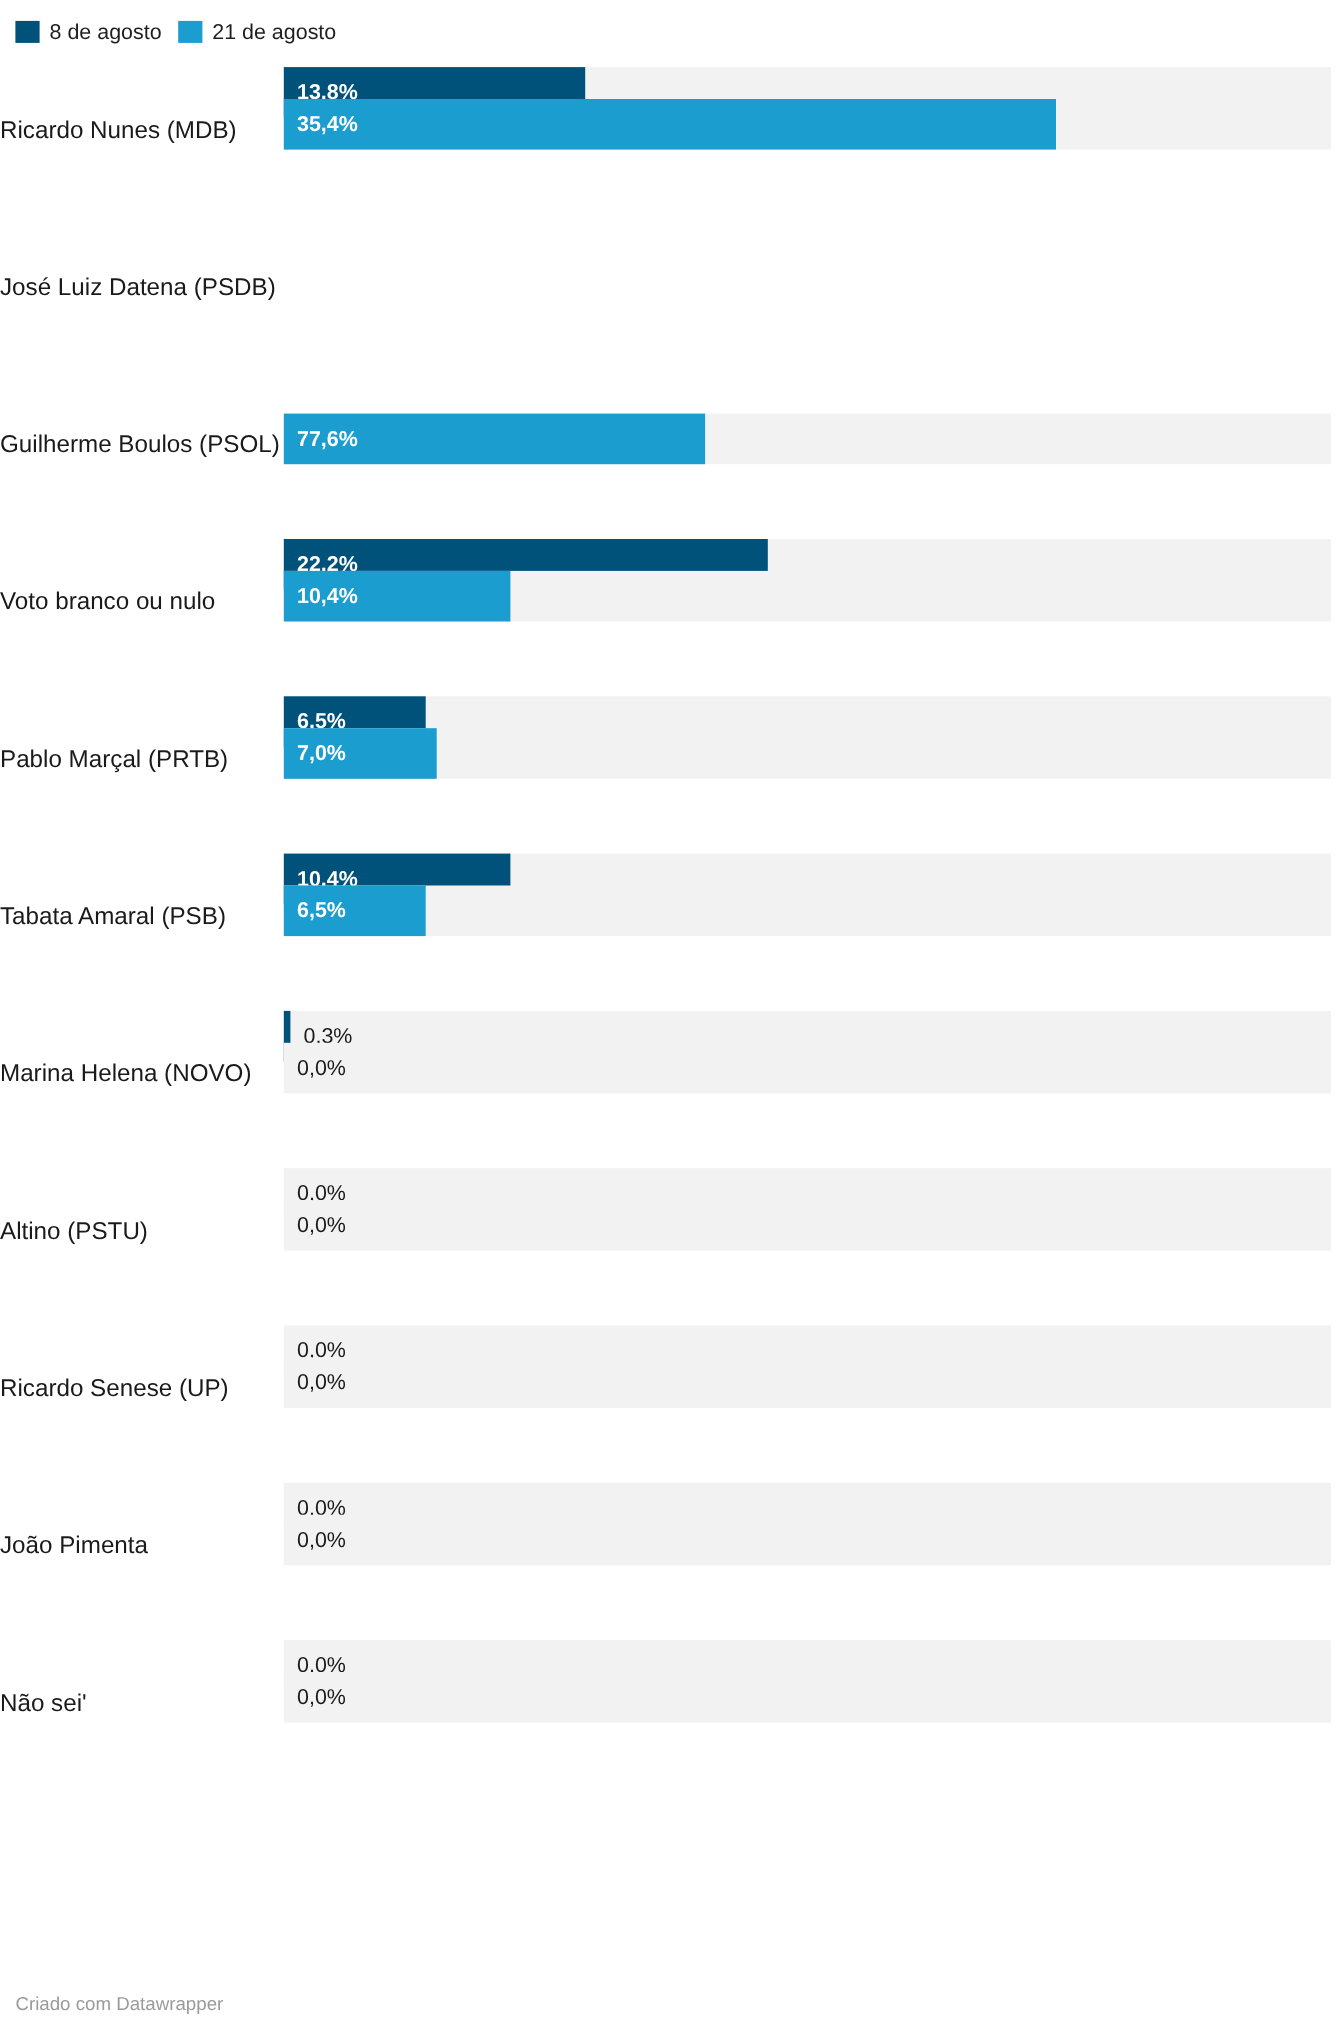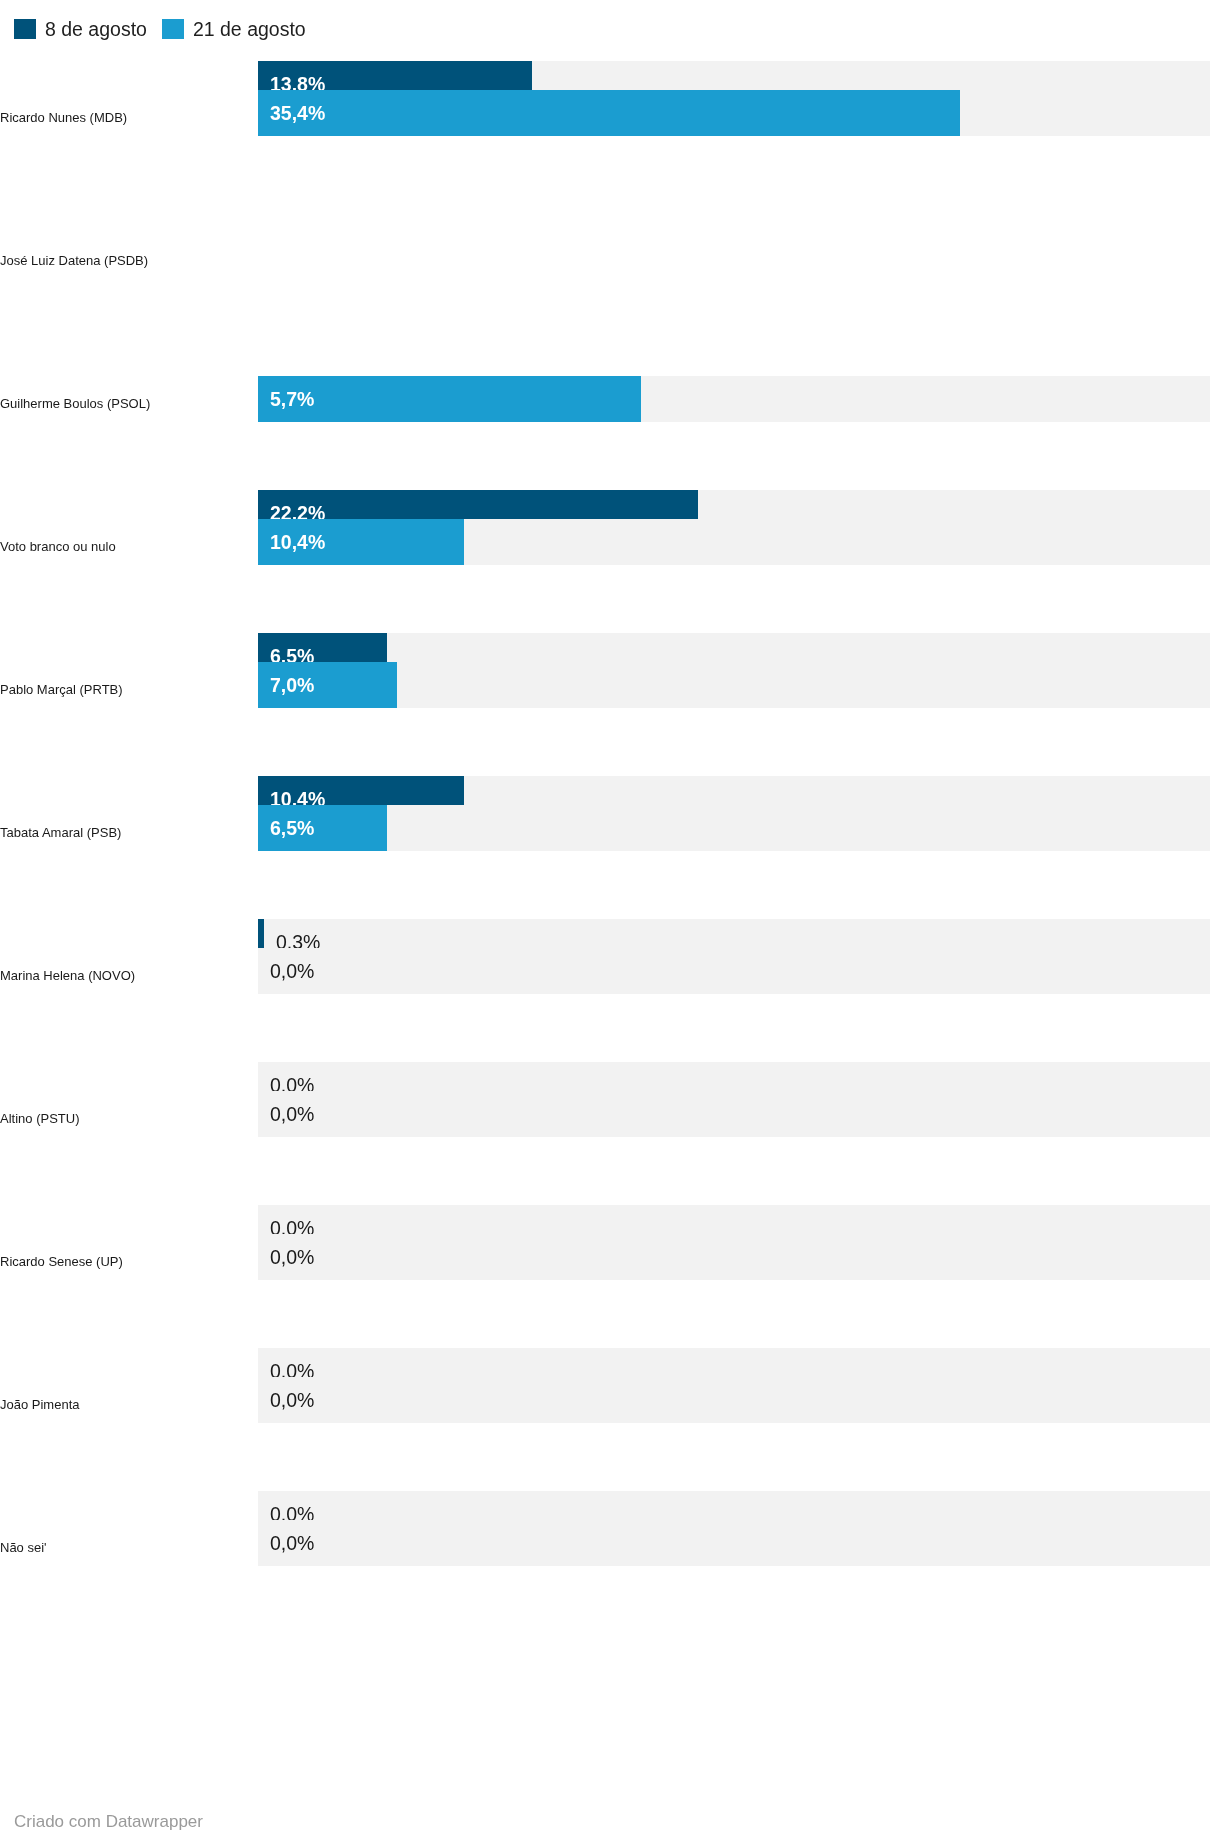--- a/index.html
+++ b/index.html
@@ -58,21 +58,21 @@
   .group {
     position: relative;
     height: 143px;
     display: flex;
     align-items: center;
   }
 
   .group-label {
     width: 258px;
     padding-right: 16px;
-    font-size: 13px;
+    font-size: 22px;
     line-height: 24px;
     color: #1a1a1a;
     text-align: left;
     flex: 0 0 258px;
     white-space: nowrap;
   }
 
   .bars {
     position: relative;
     flex: 1 1 auto;
@@ -168,21 +168,21 @@
       </div>
       <div class="group">
         <div class="group-label">José Luiz Datena (PSDB)</div>
       </div>
       <div class="group">
         <div class="group-label">Guilherme Boulos (PSOL)</div>
         <div class="bars">
           <div class="bar-row bottom">
             <div class="track"></div>
             <div class="bar" style="width: 382.783px; background: rgb(27, 157, 208);"></div>
-            <div class="value inside">5,7%</div>
+            <div class="value inside">77,6%</div>
           </div>
         </div>
       </div>
       <div class="group">
         <div class="group-label">Voto branco ou nulo</div>
         <div class="bars">
           <div class="bar-row top">
             <div class="track"></div>
             <div class="bar" style="width: 440.3px; background: rgb(0, 82, 122);"></div>
             <div class="value inside">22,2%</div>

